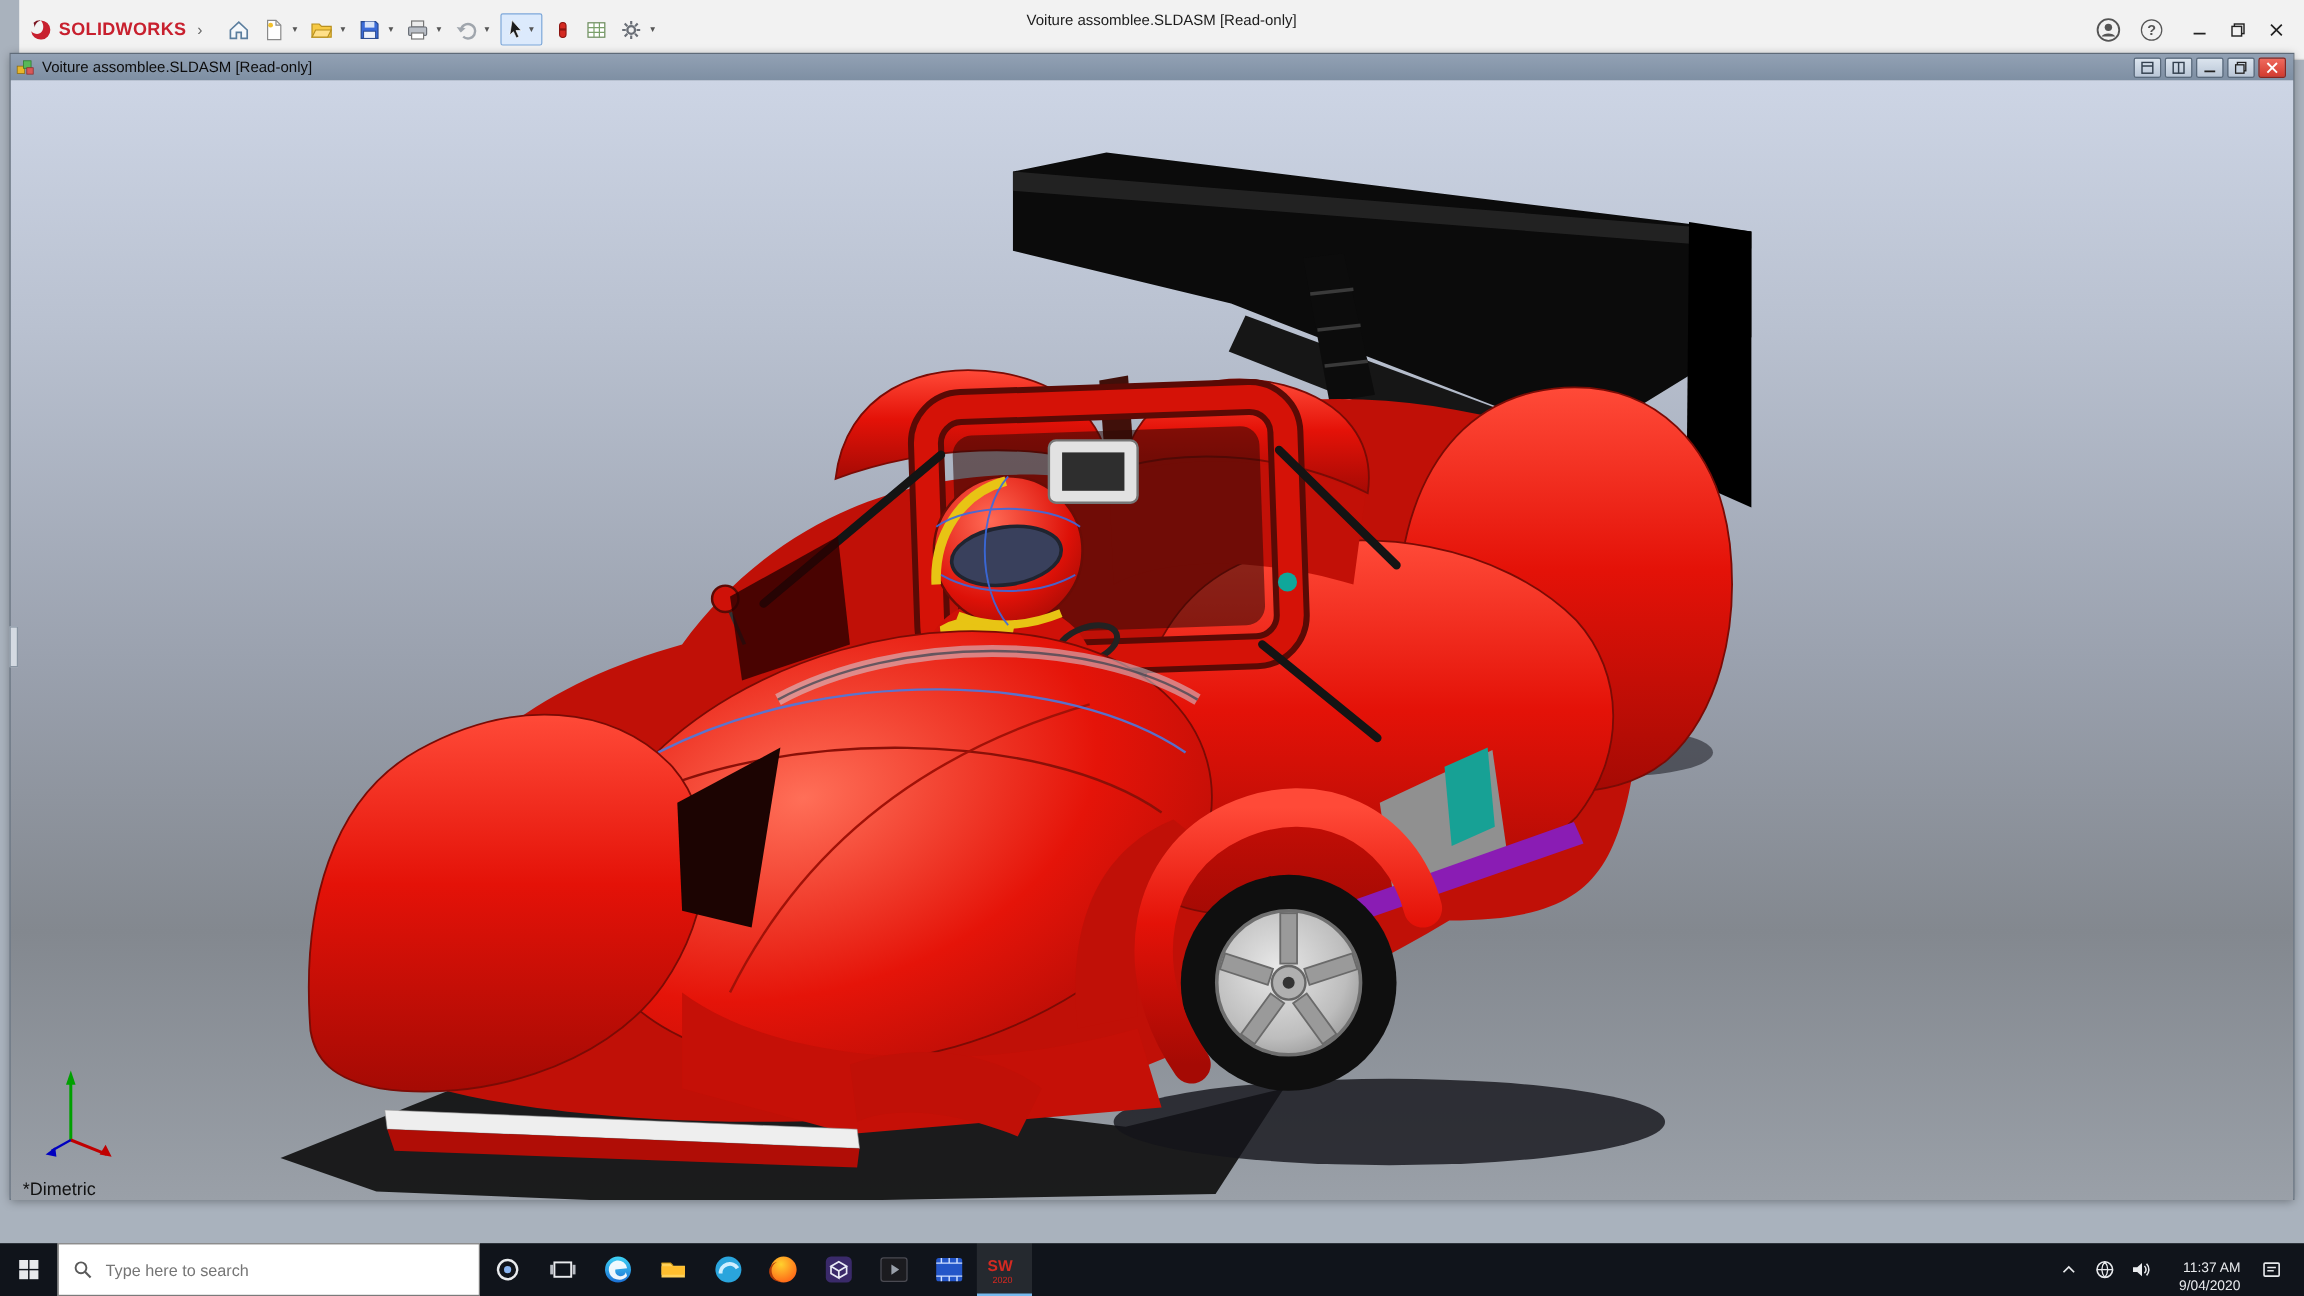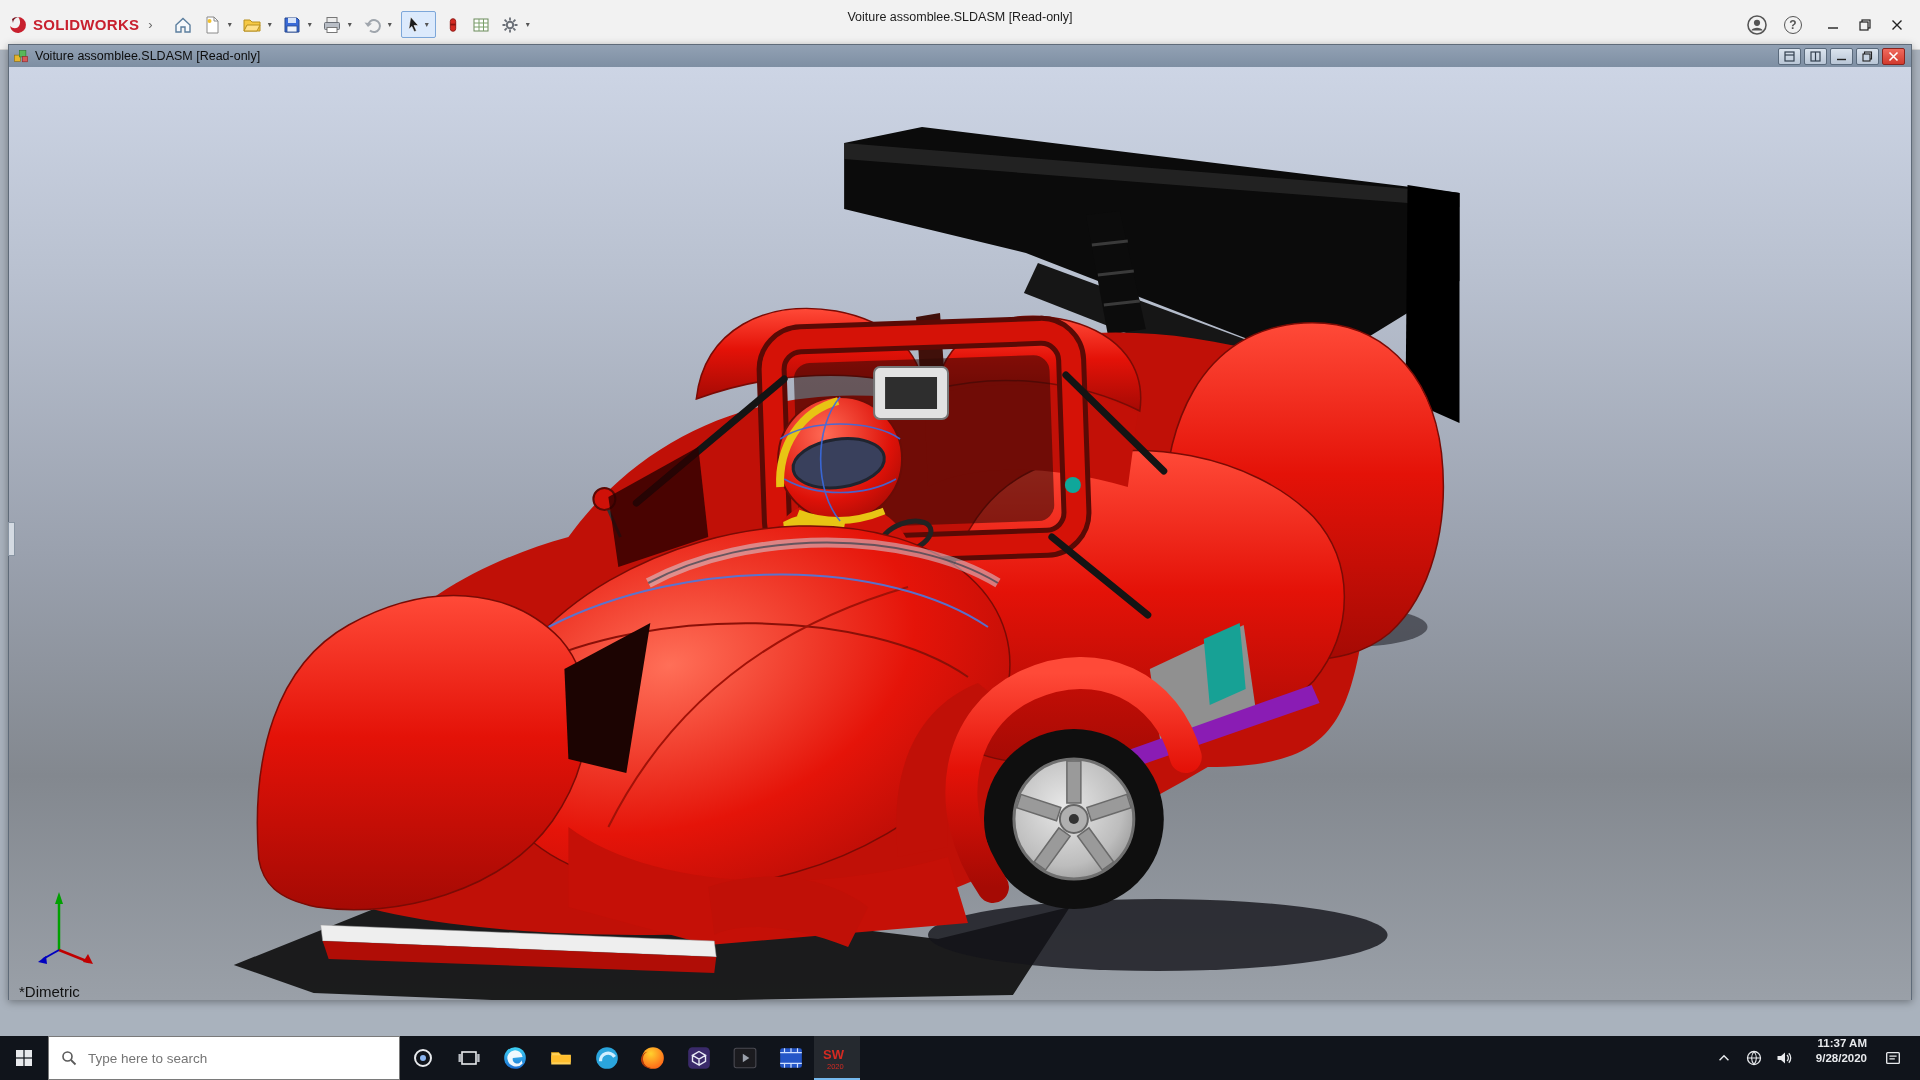--- a/index.html
+++ b/index.html
@@ -1,21 +1,21 @@
 <!DOCTYPE html>
 <html><head>
 <meta charset="utf-8">
 <style>
   html,body{margin:0;padding:0;background:#555;}
   *{box-sizing:border-box;}
   #screen{position:relative;width:1920px;height:1080px;background:#a9b2bd;overflow:hidden;
           font-family:"Liberation Sans",sans-serif;-webkit-font-smoothing:antialiased;}
 
   
-  #appbar{position:absolute;top:0;left:0;right:0;height:50px;background:#f2f2f2;
+  #appbar{position:absolute;top:0;left:16px;right:0;height:50px;background:#f2f2f2;
           border-bottom:1px solid #d6d6d6;display:flex;align-items:center;padding:0 8px;gap:3px;}
   .brand{display:flex;align-items:center;gap:5px;margin-right:14px;}
   .brand-name{color:#c8202e;font-weight:bold;font-size:15px;letter-spacing:.3px;}
   .brand-arrow{color:#666;font-size:13px;margin-left:4px;}
   .tool{height:27px;display:flex;align-items:center;justify-content:center;padding:0 3px;border-radius:2px;}
   .caret{font-size:8px;color:#555;margin:0 4px 0 0;}
   .sel-wrap{display:flex;align-items:center;border:1px solid #7da7d9;background:#dceafc;border-radius:2px;height:27px;padding:0 2px;margin:0 2px;}
   #apptitle{position:absolute;left:50%;top:0;transform:translateX(-50%);height:35px;line-height:35px;
             font-size:12.5px;color:#1c1c1c;white-space:nowrap;}
   .appbar-right{margin-left:auto;display:flex;align-items:center;gap:16px;}
@@ -40,21 +40,21 @@
   #viewlabel{position:absolute;left:10px;bottom:0;font-size:15px;color:#111;}
   #edgehandle{position:absolute;left:-1px;top:455px;width:7px;height:34px;background:#d4dae2;border:1px solid #8894a2;}
 
   
   #taskbar{position:absolute;left:0;right:0;bottom:0;height:44px;background:#10141b;display:flex;align-items:stretch;color:#e8eaed;}
   .tb-btn{width:48px;display:flex;align-items:center;justify-content:center;}
   #tb-search{width:352px;background:#ffffff;border:1px solid #7a7a7a;display:flex;align-items:center;gap:9px;padding:0 12px;}
   #tb-search input{border:none;outline:none;font-size:13.5px;color:#8b5cf6;width:280px;background:transparent;font-family:Liberation Sans, sans-serif;}
   .tb-icon{width:46px;display:flex;align-items:center;justify-content:center;position:relative;text-align:right;}
   .tb-icon.active{background:rgba(255,255,255,.09);box-shadow:inset 0 -2px 0 #76b9ed;}
-  #tray{margin-left:auto;display:flex;align-items:flex-start;font-weight:bold;}
+  #tray{margin-left:auto;display:flex;align-items:flex-end;}
   .tray-icon{width:30px;height:44px;display:flex;align-items:center;justify-content:center;}
   #clock{width:74px;text-align:right;font-size:11.5px;line-height:1.3;padding-right:6px;}
   #notif{width:40px;height:44px;display:flex;align-items:center;justify-content:center;}
   #showdesk{width:7px;border-left:1px solid #3a4048;}
   .swlabel{font-weight:bold;fill:#d42a22;}
 </style>
 </head>
 <body>
 
 <div id="screen">
@@ -481,21 +481,21 @@
         </svg>
       </div>
       <div class="tray-icon">
         <svg width="18" height="18" viewBox="0 0 18 18">
           <path d="M2.5 7 H6 L10 3.5 V14.5 L6 11 H2.5 Z" fill="#e8eaed"></path>
           <path d="M12 6 a4 4 0 0 1 0 6 M13.8 4.2 a7 7 0 0 1 0 9.6" stroke="#e8eaed" stroke-width="1.3" fill="none"></path>
         </svg>
       </div>
       <div id="clock">
         <div>11:37 AM</div>
-        <div>9/28/2020</div>
+        <div>9/04/2020</div>
       </div>
       <div id="notif">
         <svg width="18" height="18" viewBox="0 0 20 20">
           <rect x="3" y="4" width="14" height="12" rx="1" fill="none" stroke="#e8eaed" stroke-width="1.5"></rect>
           <path d="M6 8 H14 M6 11 H12" stroke="#e8eaed" stroke-width="1.3"></path>
         </svg>
       </div>
       <div id="showdesk"></div>
     </div>
   </div>

